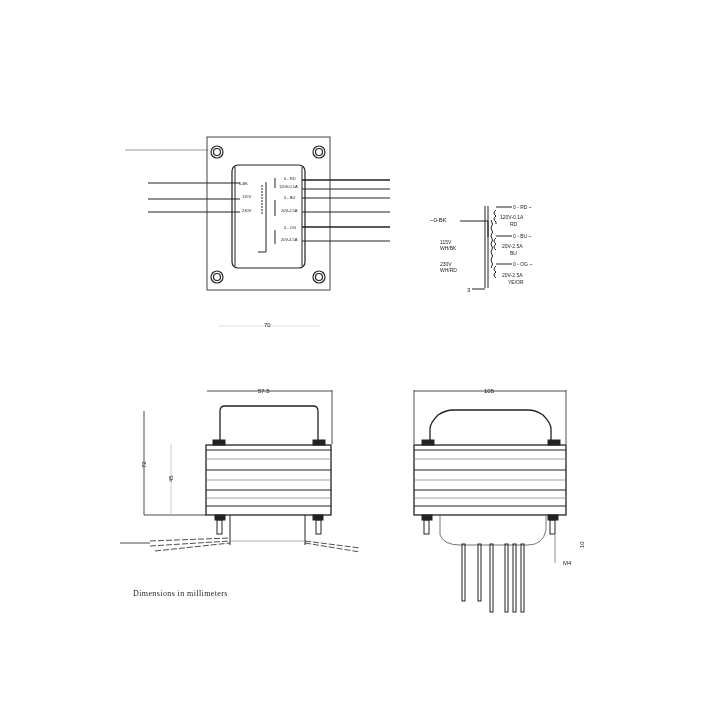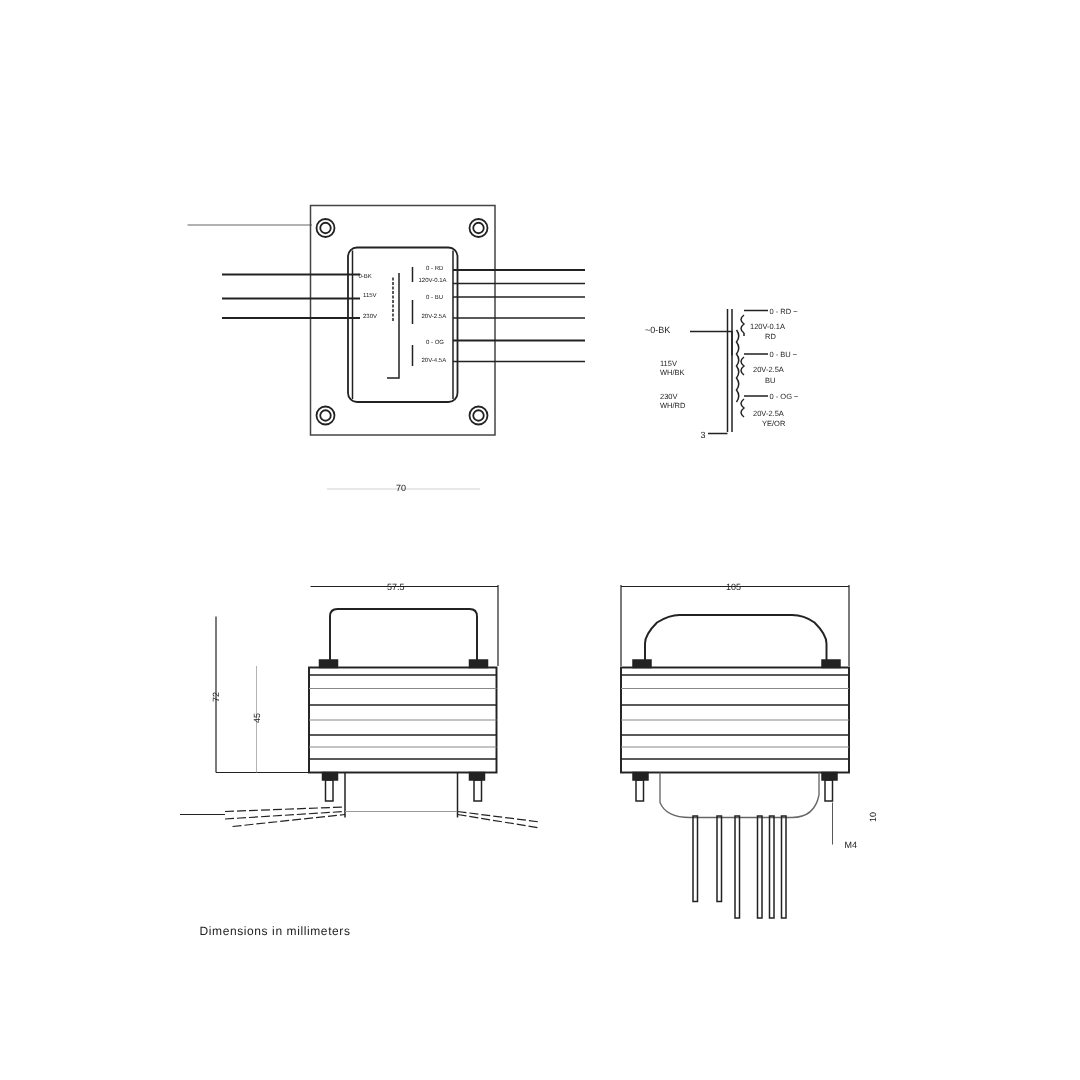--- a/index.html
+++ b/index.html
@@ -161,13 +161,13 @@
     </g>
     <line x1="555" y1="535" x2="555" y2="563" stroke="#444" stroke-width="0.6"></line>
   </g>
   <g>
     <text class="t" x="484" y="393" font-size="6">105</text>
     <text class="t" x="584" y="548" font-size="6" transform="rotate(-90 584 548)">10</text>
     <text class="t" x="563" y="565" font-size="6">M4</text>
   </g>
 </svg>
 
-<div style="position:absolute;left:133px;top:616px;font-size:8px;letter-spacing:0.4px;color:#222;font-family:Liberation Sans, sans-serif;">Dimensions in millimeters</div>
+<div style="position:absolute;left:133px;top:589px;font-size:8px;letter-spacing:0.4px;color:#222;font-family:Liberation Serif, serif;">Dimensions in millimeters</div>
 
 </body></html>

